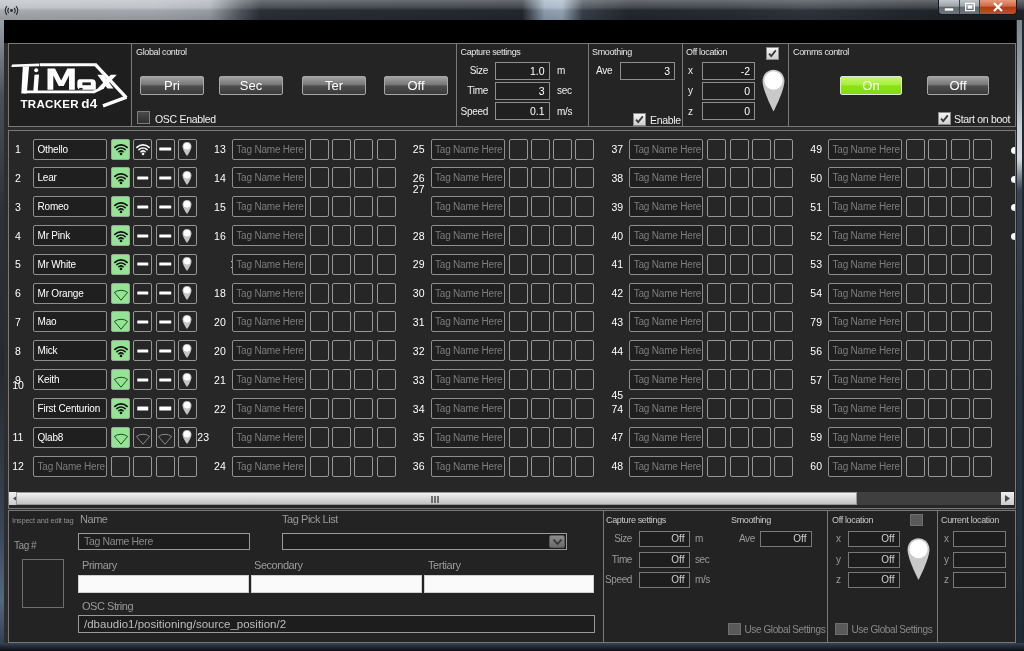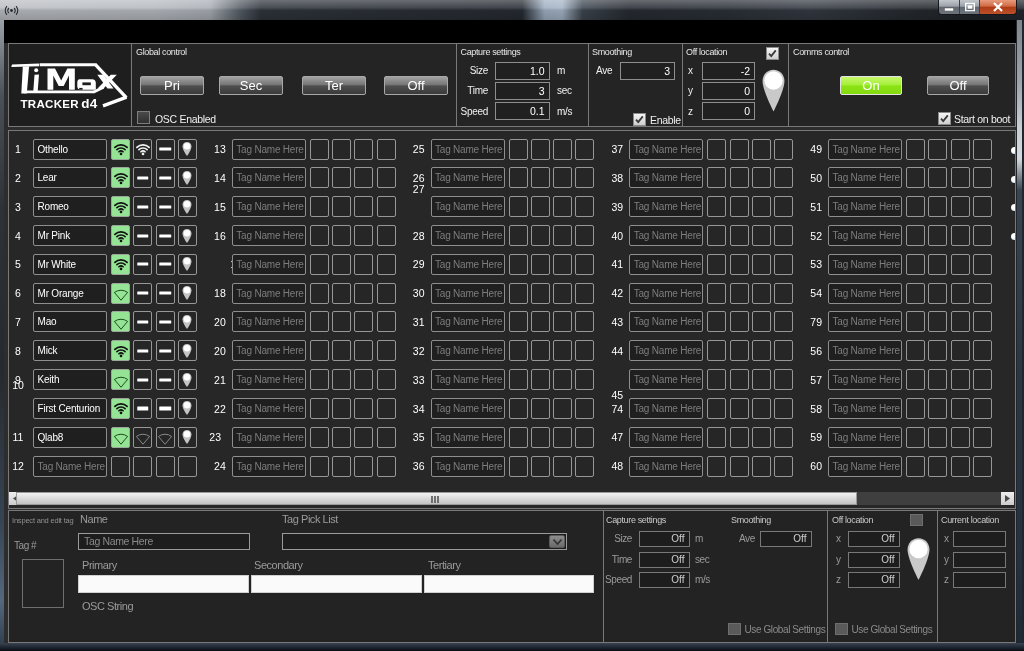--- a/index.html
+++ b/index.html
@@ -511,21 +511,21 @@
           <div class="bt" style="left:309.8px;top:369.1px"></div>
           <div class="bt" style="left:332.1px;top:369.1px"></div>
           <div class="bt" style="left:354.4px;top:369.1px"></div>
           <div class="bt" style="left:376.7px;top:369.1px"></div>
           <div class="num" style="left:205.8px;top:402.5px">22</div>
           <div class="nm ph" style="left:231.8px;top:397.9px">Tag Name Here</div>
           <div class="bt" style="left:309.8px;top:397.9px"></div>
           <div class="bt" style="left:332.1px;top:397.9px"></div>
           <div class="bt" style="left:354.4px;top:397.9px"></div>
           <div class="bt" style="left:376.7px;top:397.9px"></div>
-          <div class="num" style="left:201px;top:431.3px">23</div>
+          <div class="num" style="left:189px;top:431.3px">23</div>
           <div class="nm ph" style="left:231.8px;top:426.7px">Tag Name Here</div>
           <div class="bt" style="left:309.8px;top:426.7px"></div>
           <div class="bt" style="left:332.1px;top:426.7px"></div>
           <div class="bt" style="left:354.4px;top:426.7px"></div>
           <div class="bt" style="left:376.7px;top:426.7px"></div>
           <div class="num" style="left:205.8px;top:460.1px">24</div>
           <div class="nm ph" style="left:231.8px;top:455.5px">Tag Name Here</div>
           <div class="bt" style="left:309.8px;top:455.5px"></div>
           <div class="bt" style="left:332.1px;top:455.5px"></div>
           <div class="bt" style="left:354.4px;top:455.5px"></div>
@@ -783,20 +783,21 @@
             </svg>
           </div>
         </div>
         <div class="blab" style="left:73.5px;top:48px">Primary</div>
         <div class="blab" style="left:245.5px;top:48px">Secondary</div>
         <div class="blab" style="left:419.5px;top:48px">Tertiary</div>
         <div class="winp" style="left:69.5px;top:63.5px;width:171px"></div>
         <div class="winp" style="left:242.5px;top:63.5px;width:171px"></div>
         <div class="winp" style="left:415.5px;top:63.5px;width:170px"></div>
         <div class="blab" style="left:73.5px;top:88.5px">OSC String</div>
+        <div class="binp" style="left:69.5px;top:103.5px;width:517px;height:18px;line-height:16px;color:#bdbdbd;font-size:11.5px;letter-spacing:0">/dbaudio1/positioning/source_position/2</div>
         <div class="vdiv" style="left:594.2px"></div>
         <div class="vdiv" style="left:818.8px"></div>
         <div class="vdiv" style="left:928.1px"></div>
         <div class="seclab" style="left:597.5px;top:4px;color:#c9c9c9">Capture settings</div>
         <div class="slab" style="left:585.5px;top:22.3px;width:38px;text-align:right">Size</div>
         <div class="oinp" style="left:630px;top:19.5px;width:51px">Off</div>
         <div class="slab" style="left:686.5px;top:22.3px">m</div>
         <div class="slab" style="left:585.5px;top:43.3px;width:38px;text-align:right">Time</div>
         <div class="oinp" style="left:630px;top:40.5px;width:51px">Off</div>
         <div class="slab" style="left:686.5px;top:43.3px">sec</div>

